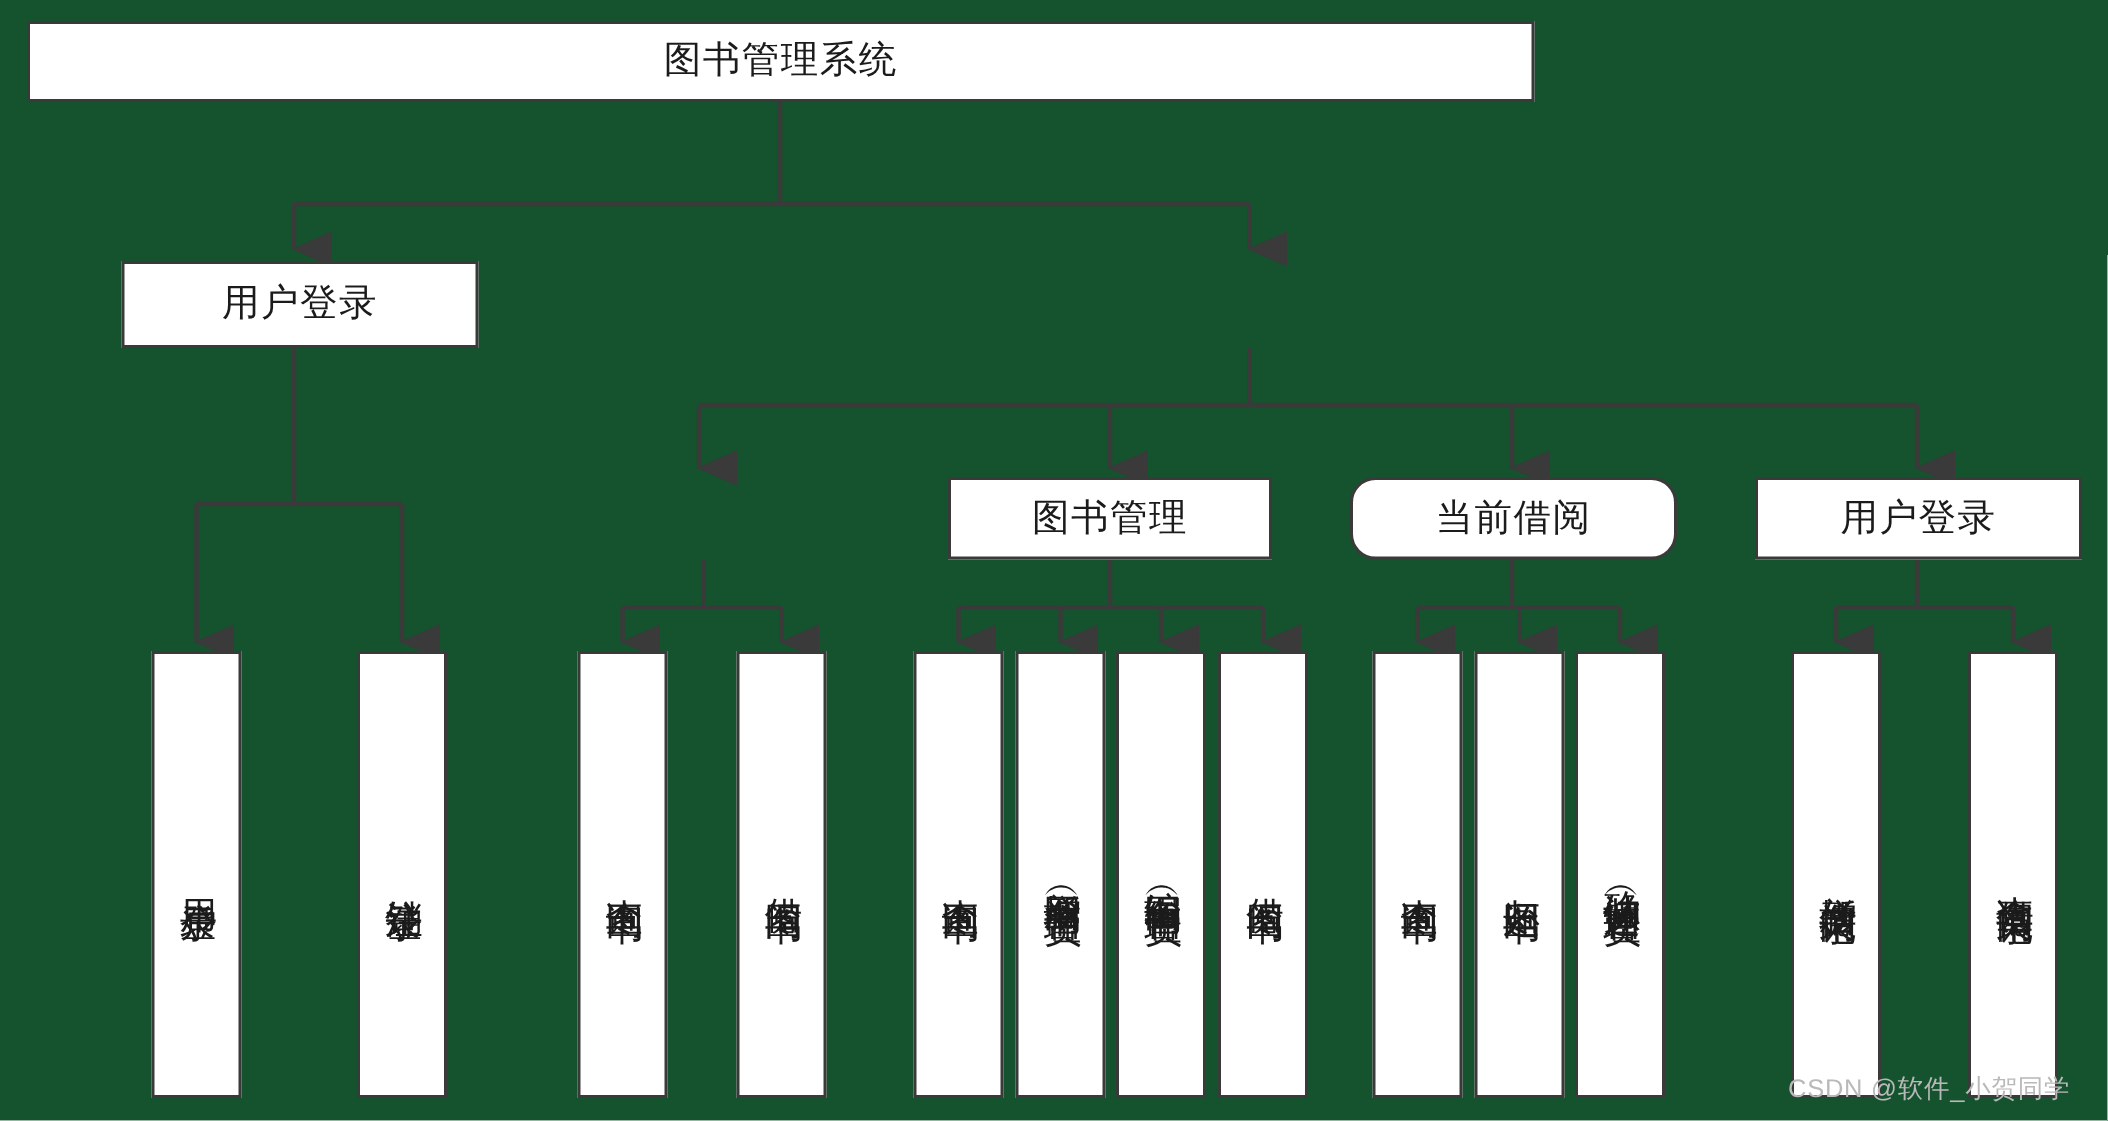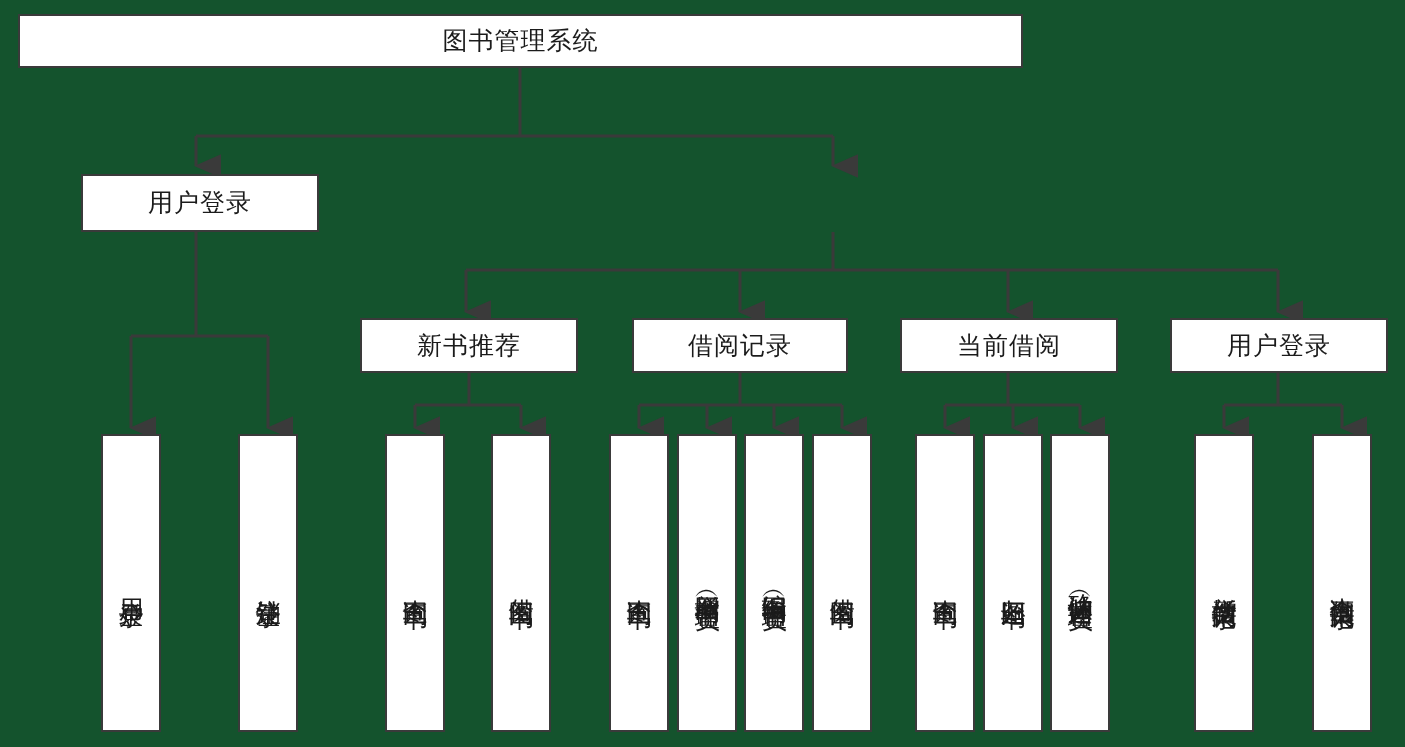--- a/index.html
+++ b/index.html
@@ -128,27 +128,24 @@
   </svg>
 
   <div class="node horiz" style="left:18px; top:14px; width:1005px; height:54px;">
     <span>图书管理系统</span>
   </div>
 
   <div class="node horiz" style="left:81px; top:174px; width:238px; height:58px;">
     <span>用户登录</span>
   </div>
 
-  <div class="node horiz" style="left:360px; top:318px; width:218px; height:55px;">
-    <span>新书推荐</span>
+  <div class="node horiz" style="left:632px; top:318px; width:216px; height:55px;">
+    <span>图书管理</span>
   </div>
-  <div class="node horiz" style="left:632px; top:318px; width:216px; height:55px;">
-    <span>借阅记录</span>
-  </div>
-  <div class="node horiz" style="left:900px; top:318px; width:218px; height:55px;">
+  <div class="node horiz" style="left:900px; top:318px; width:218px; height:55px;border-radius:17px;">
     <span>当前借阅</span>
   </div>
   <div class="node horiz" style="left:1170px; top:318px; width:218px; height:55px;">
     <span>用户登录</span>
   </div>
 
   <div class="node vert" style="left:101px; top:434px; width:60px; height:298px;">
     <span class="vtext">用户登录</span>
   </div>
   <div class="node vert" style="left:238px; top:434px; width:60px; height:298px;">
@@ -185,14 +182,15 @@
     <span class="vtext">确认归还（管理员）</span>
   </div>
 
   <div class="node vert" style="left:1194px; top:434px; width:60px; height:298px;">
     <span class="vtext">新增借阅记录</span>
   </div>
   <div class="node vert" style="left:1312px; top:434px; width:60px; height:298px;">
     <span class="vtext">查询借阅记录</span>
   </div>
 
+  <div class="watermark">CSDN @软件_小贺同学</div>
 
 </div>
 
 </body></html>

